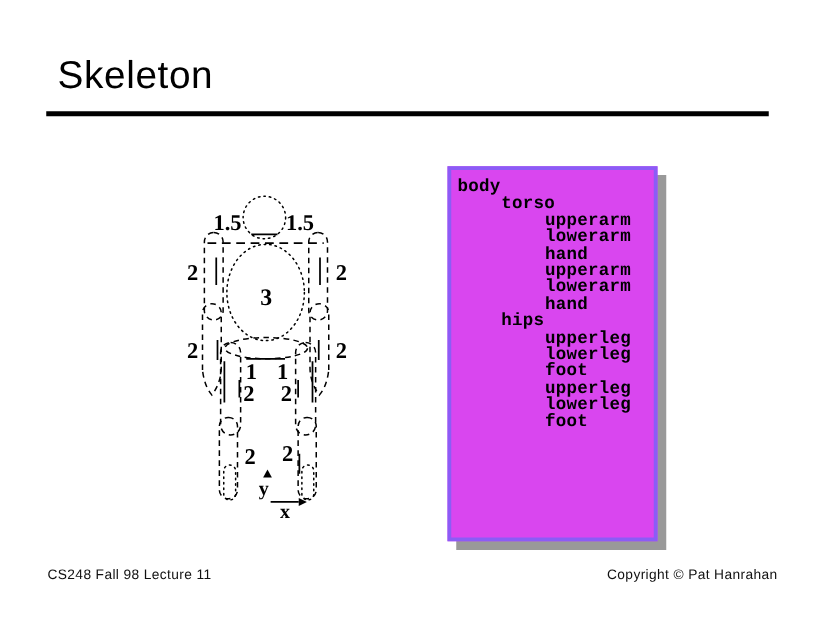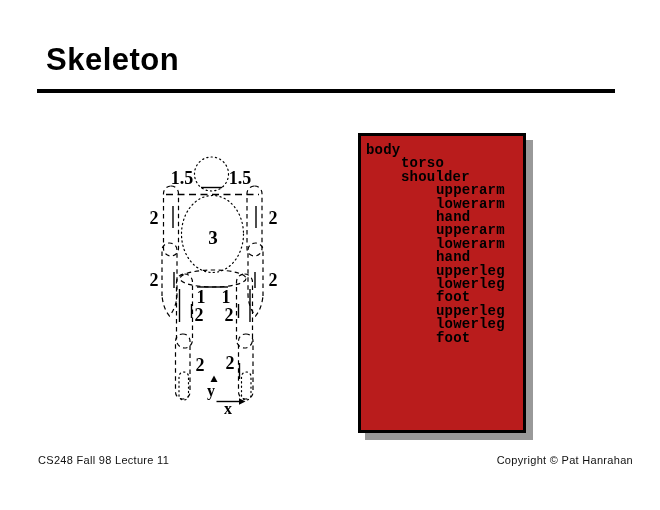--- a/index.html
+++ b/index.html
@@ -1,40 +1,40 @@
 <!DOCTYPE html>
 <html><head>
 <meta charset="utf-8">
 <style>
   html,body{margin:0;padding:0;background:#fff;}
   .slide{position:relative;width:660px;height:510px;background:#ffffff;overflow:hidden;
          font-family:"Liberation Sans",sans-serif;color:#000;}
-  .title{position:absolute;left:46px;top:42px;font-size:31px;font-weight:bold;
+  .title{position:absolute;left:46px;top:42px;font-size:31px;font-weight:normal;
          letter-spacing:0.5px;font-family:"Liberation Sans",sans-serif;}
   .rule{position:absolute;left:37px;top:89px;width:578px;height:4px;background:#000;}
   .fig{position:absolute;left:140px;top:146px;width:150px;height:280px;}
   .fig svg{display:block;width:150px;height:280px;overflow:visible;}
   .dot{fill:none;stroke:#000;stroke-width:1.2;stroke-dasharray:1.2 3.2;stroke-linecap:round;}
   .dash{fill:none;stroke:#000;stroke-width:1.2;stroke-dasharray:4.5 3.5;}
   .ldash{fill:none;stroke:#000;stroke-width:1.5;stroke-dasharray:7 4.5;}
   .solid{fill:none;stroke:#000;stroke-width:1.4;}
   .arrow{fill:#000;stroke:none;}
   .lbl{font-family:"Liberation Serif",serif;font-weight:bold;font-size:18px;fill:#000;}
   .lbl-big{font-size:19px;}
   .lbl-axis{font-size:16px;}
-  .panel{position:absolute;left:358px;top:133px;width:168px;height:300px;background:#b91c1c;
-         border:3px solid #000000;box-sizing:border-box;box-shadow:7px 7px 0 #999999;
+  .panel{position:absolute;left:358px;top:133px;width:168px;height:300px;background:#d946ef;
+         border:3px solid #8b5cf6;box-sizing:border-box;box-shadow:7px 7px 0 #999999;
          padding:8px 0 0 5px;overflow:hidden;}
   .ln{font-family:"Liberation Mono",monospace;font-weight:bold;font-size:14px;
       line-height:13.4px;letter-spacing:0.2px;white-space:pre;}
   .i0{padding-left:0;} .i1{padding-left:17px;} .i2{padding-left:35px;}
   .i3{padding-left:52px;} .i4{padding-left:70px;}
   .footer{position:absolute;top:454px;font-size:11px;letter-spacing:0.3px;color:#111;}
   .footer-left{left:38px;}
-  .footer-right{right:27px;text-align:right;}
+  .footer-right{right:38px;text-align:right;}
 </style>
 </head>
 <body>
 
 <div class="slide">
 
   <div class="title">Skeleton</div>
   <div class="rule"></div>
 
   <div class="fig">
@@ -91,27 +91,27 @@
       <text class="lbl" x="90" y="223" text-anchor="middle">2</text>
       <text class="lbl lbl-axis" x="71" y="250" text-anchor="middle">y</text>
       <text class="lbl lbl-axis" x="88" y="268" text-anchor="middle">x</text>
     </svg>
   </div>
 
   <div class="panel">
     <div>
         <div class="ln i0">body</div>
         <div class="ln i2">torso</div>
-        <div class="ln i2">shoulder</div>
         <div class="ln i4">upperarm</div>
         <div class="ln i4">lowerarm</div>
         <div class="ln i4">hand</div>
         <div class="ln i4">upperarm</div>
         <div class="ln i4">lowerarm</div>
         <div class="ln i4">hand</div>
+        <div class="ln i2">hips</div>
         <div class="ln i4">upperleg</div>
         <div class="ln i4">lowerleg</div>
         <div class="ln i4">foot</div>
         <div class="ln i4">upperleg</div>
         <div class="ln i4">lowerleg</div>
         <div class="ln i4">foot</div>
       </div>
   </div>
 
   <div class="footer footer-left">CS248 Fall 98 Lecture 11</div>

